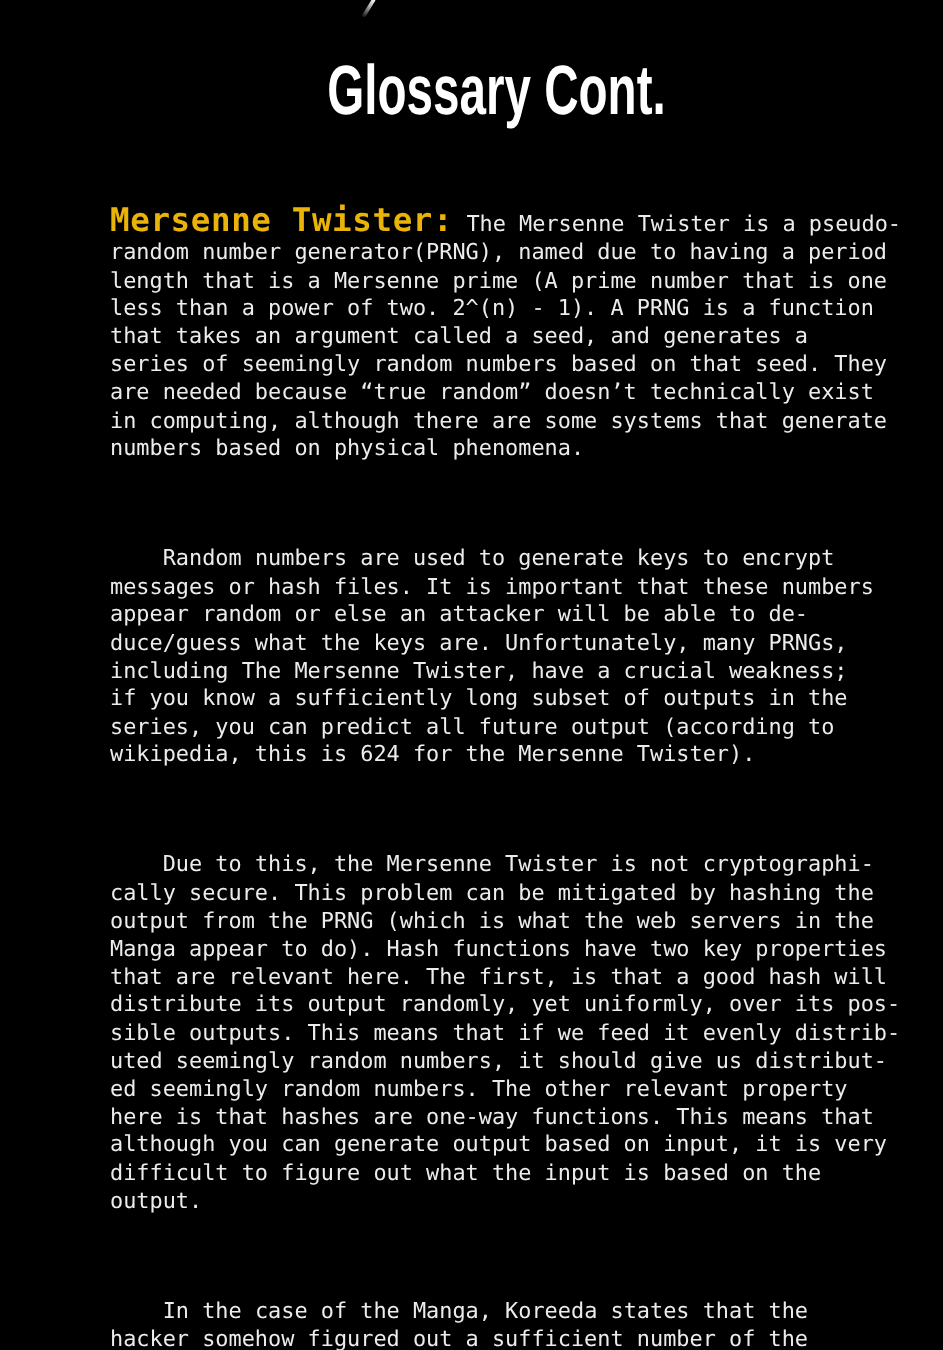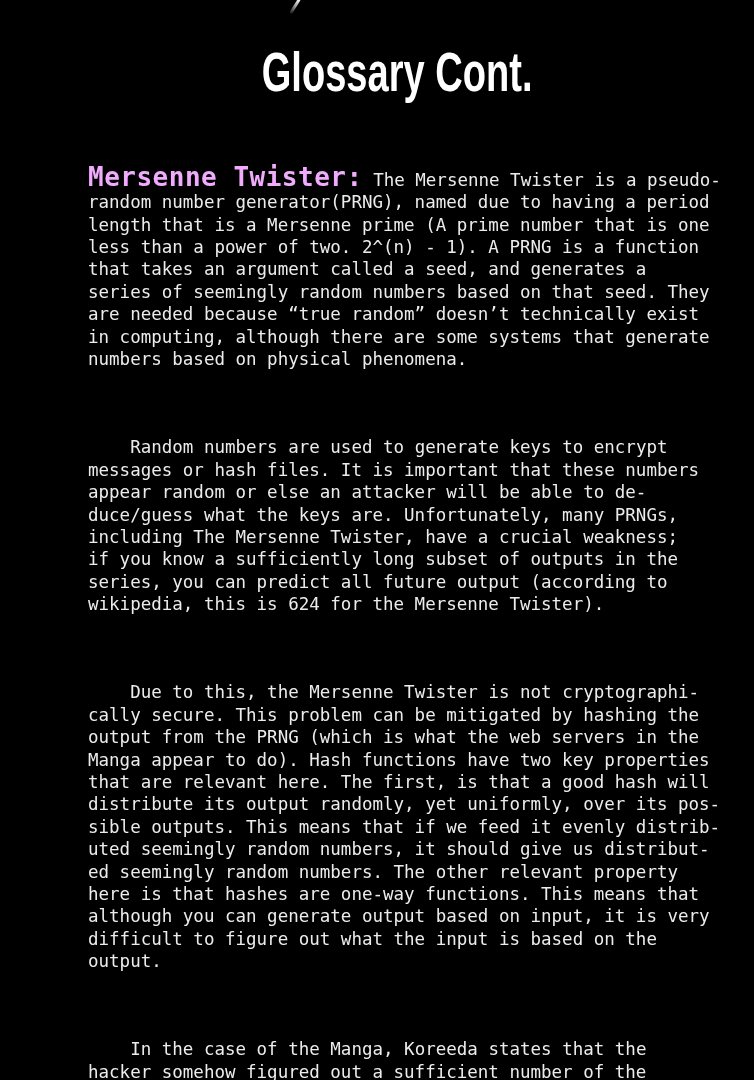--- a/index.html
+++ b/index.html
@@ -56,21 +56,21 @@
     line-height: 22.4px;
     white-space: pre-wrap;
   }
   .para {
     margin: 0 0 21px 0;
   }
   .term {
     font-size: 26px;
     font-weight: 700;
     line-height: 1px; 
-    color: #f0abfc;
+    color: #eab308;
     letter-spacing: 0.5px;
   }
 </style>
 </head>
 <body>
 
 <div class="page">
 
   <div class="scratch"></div>
 

